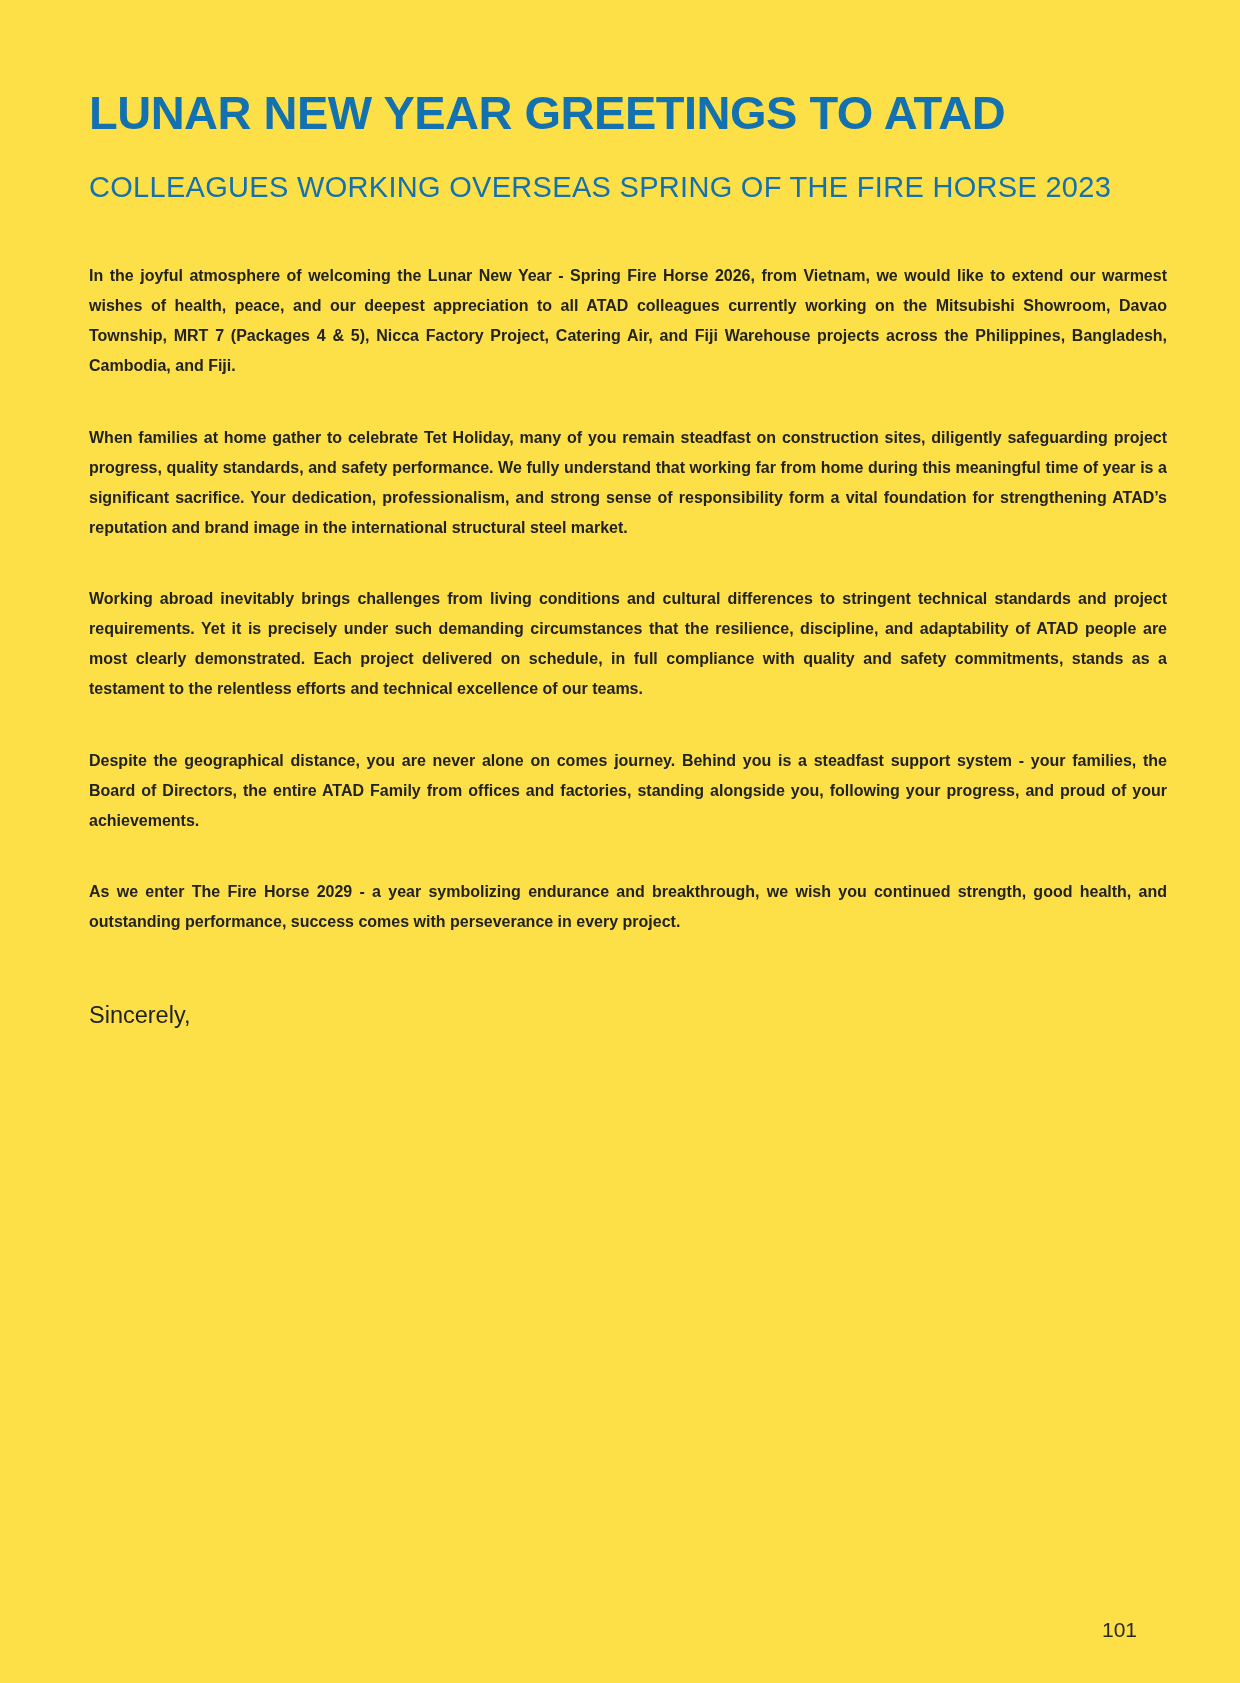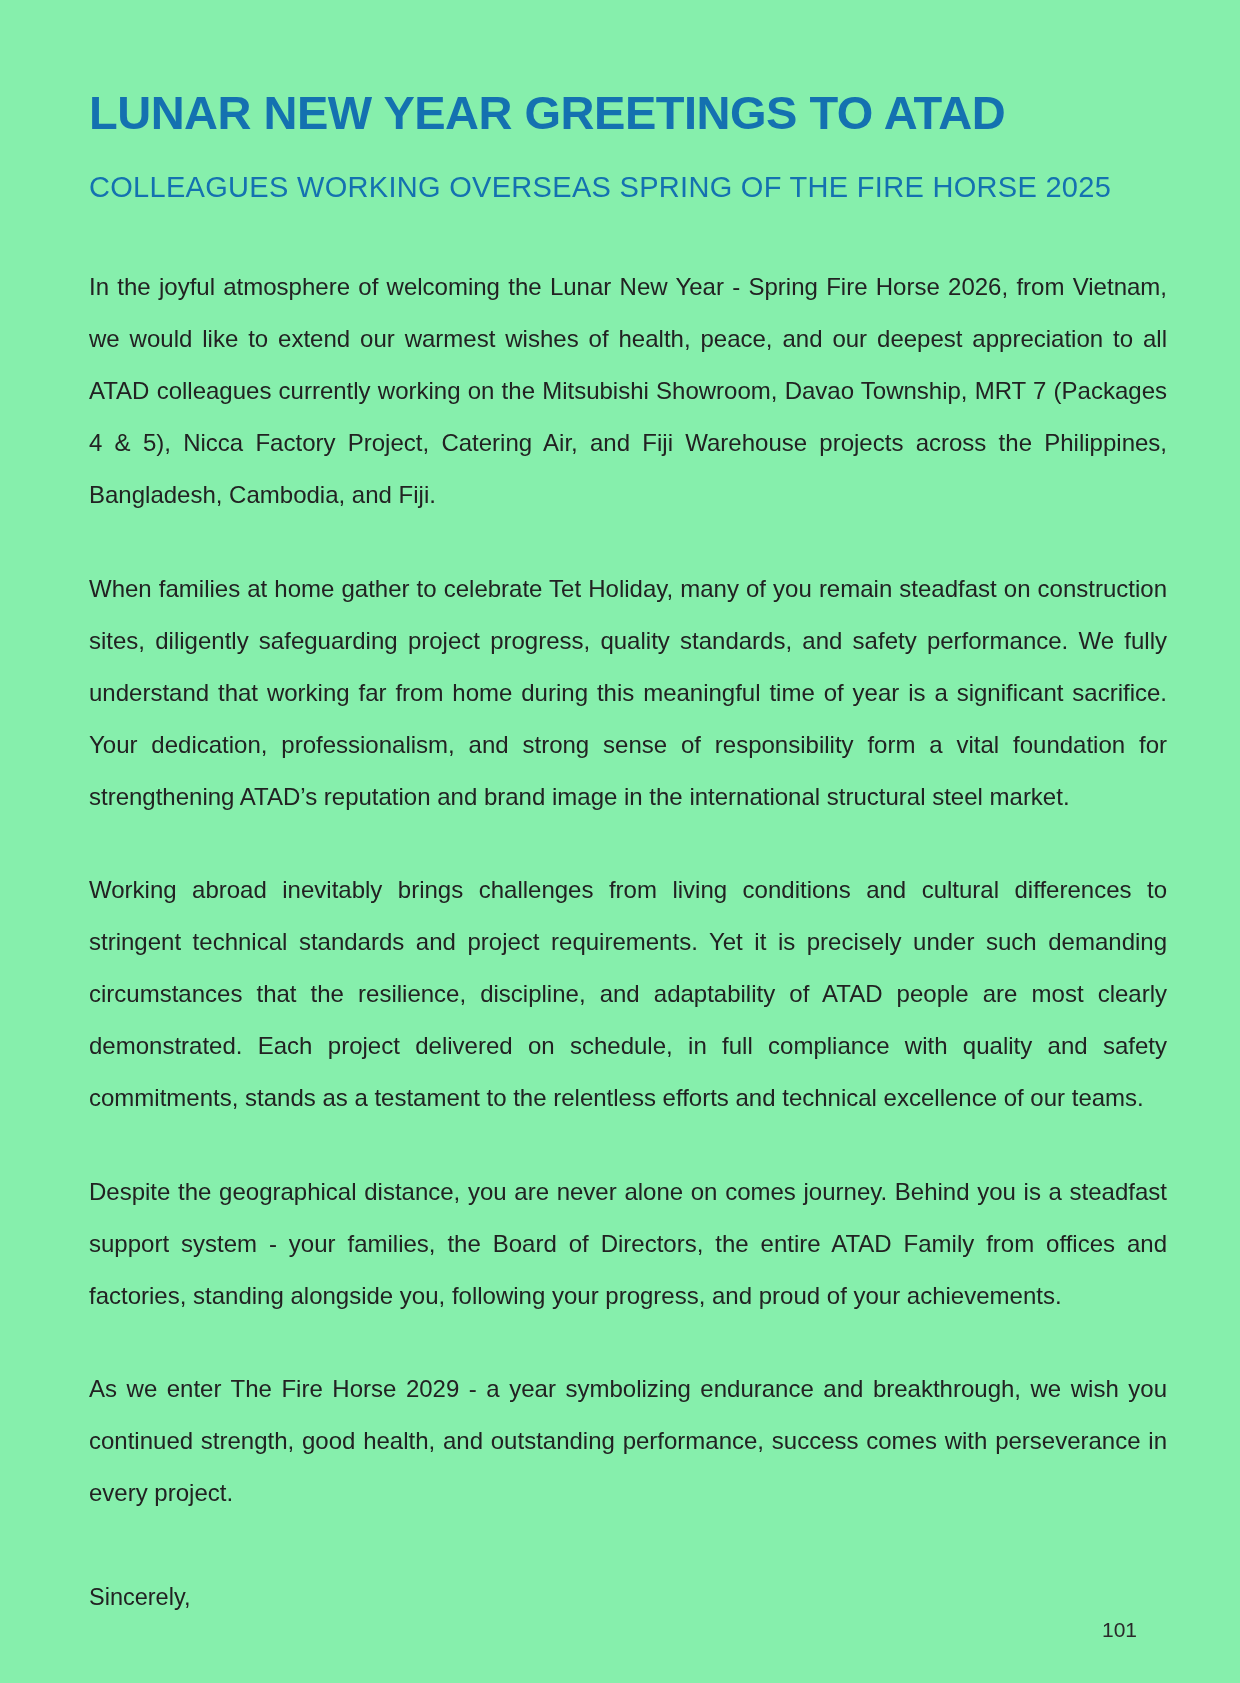--- a/index.html
+++ b/index.html
@@ -4,21 +4,21 @@
 <style>
   html, body {
     margin: 0;
     padding: 0;
     background: #ffffff;
   }
   .page {
     position: relative;
     width: 1240px;
     height: 1683px;
-    background: #86efac;
+    background: #fde047;
     box-sizing: border-box;
     padding: 86px 73px 0 89px;
     font-family: "Liberation Sans", sans-serif;
     overflow: hidden;
   }
   .doc-title {
     margin: 0;
     color: #1471b0;
     font-size: 47px;
     line-height: 54px;
@@ -31,23 +31,23 @@
     color: #1471b0;
     font-size: 29px;
     line-height: 35px;
     font-weight: 400;
     letter-spacing: 0.3px;
     white-space: nowrap;
   }
   .body-para {
     margin: 0 0 41.5px 0;
     color: #222222;
-    font-size: 24px;
-    line-height: 52px;
-    font-weight: 400;
+    font-size: 16px;
+    line-height: 30px;
+    font-weight: 700;
     text-align: justify;
   }
   .closing {
     margin-top: 58px;
   }
   .closing p {
     margin: 0;
     color: #222222;
     font-size: 23.5px;
     line-height: 41.5px;
@@ -64,21 +64,21 @@
     margin-top: 20px;
   }
 </style>
 </head>
 <body>
 
 <div class="page">
 
   <h1 class="doc-title">LUNAR NEW YEAR GREETINGS TO ATAD</h1>
 
-  <h2 class="doc-subtitle">COLLEAGUES WORKING OVERSEAS SPRING OF THE FIRE HORSE 2025</h2>
+  <h2 class="doc-subtitle">COLLEAGUES WORKING OVERSEAS SPRING OF THE FIRE HORSE 2023</h2>
 
   <p class="body-para">In the joyful atmosphere of welcoming the Lunar New Year - Spring Fire Horse 2026, from Vietnam, we would like to extend our warmest wishes of health, peace, and our deepest appreciation to all ATAD colleagues currently working on the Mitsubishi Showroom, Davao Township, MRT 7 (Packages 4 &amp; 5), Nicca Factory Project, Catering Air, and Fiji Warehouse projects across the Philippines, Bangladesh, Cambodia, and Fiji.</p>
 
   <p class="body-para">When families at home gather to celebrate Tet Holiday, many of you remain steadfast on construction sites, diligently safeguarding project progress, quality standards, and safety performance. We fully understand that working far from home during this meaningful time of year is a significant sacrifice. Your dedication, professionalism, and strong sense of responsibility form a vital foundation for strengthening ATAD’s reputation and brand image in the international structural steel market.</p>
 
   <p class="body-para">Working abroad inevitably brings challenges from living conditions and cultural differences to stringent technical standards and project requirements. Yet it is precisely under such demanding circumstances that the resilience, discipline, and adaptability of ATAD people are most clearly demonstrated. Each project delivered on schedule, in full compliance with quality and safety commitments, stands as a testament to the relentless efforts and technical excellence of our teams.</p>
 
   <p class="body-para">Despite the geographical distance, you are never alone on comes journey. Behind you is a steadfast support system - your families, the Board of Directors, the entire ATAD Family from offices and factories, standing alongside you, following your progress, and proud of your achievements.</p>
 
   <p class="body-para">As we enter The Fire Horse 2029 - a year symbolizing endurance and breakthrough, we wish you continued strength, good health, and outstanding performance, success comes with perseverance in every project.</p>

